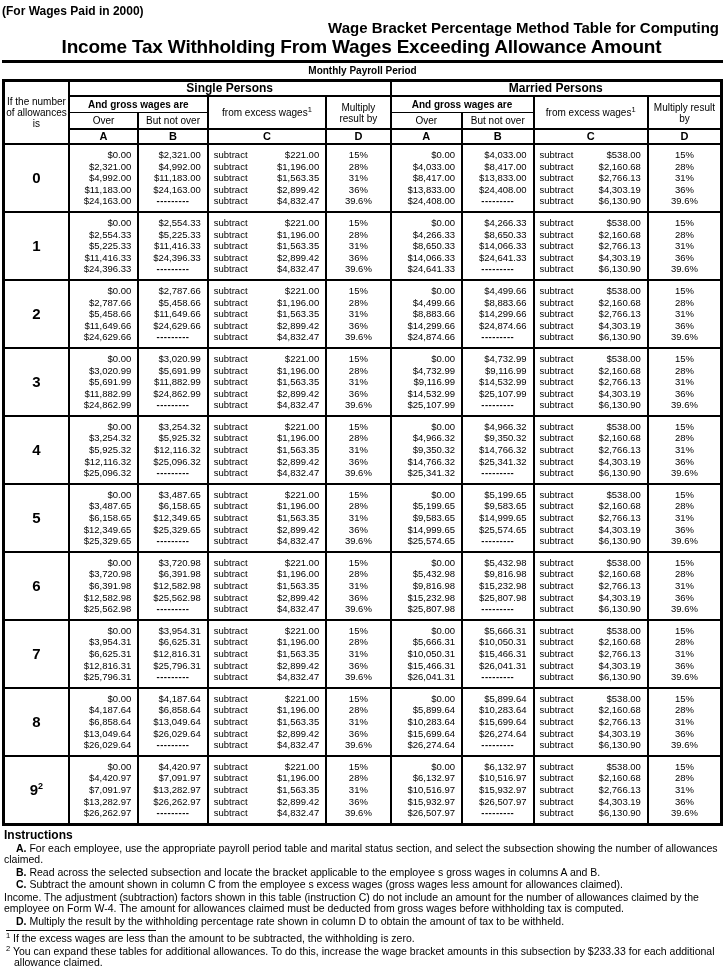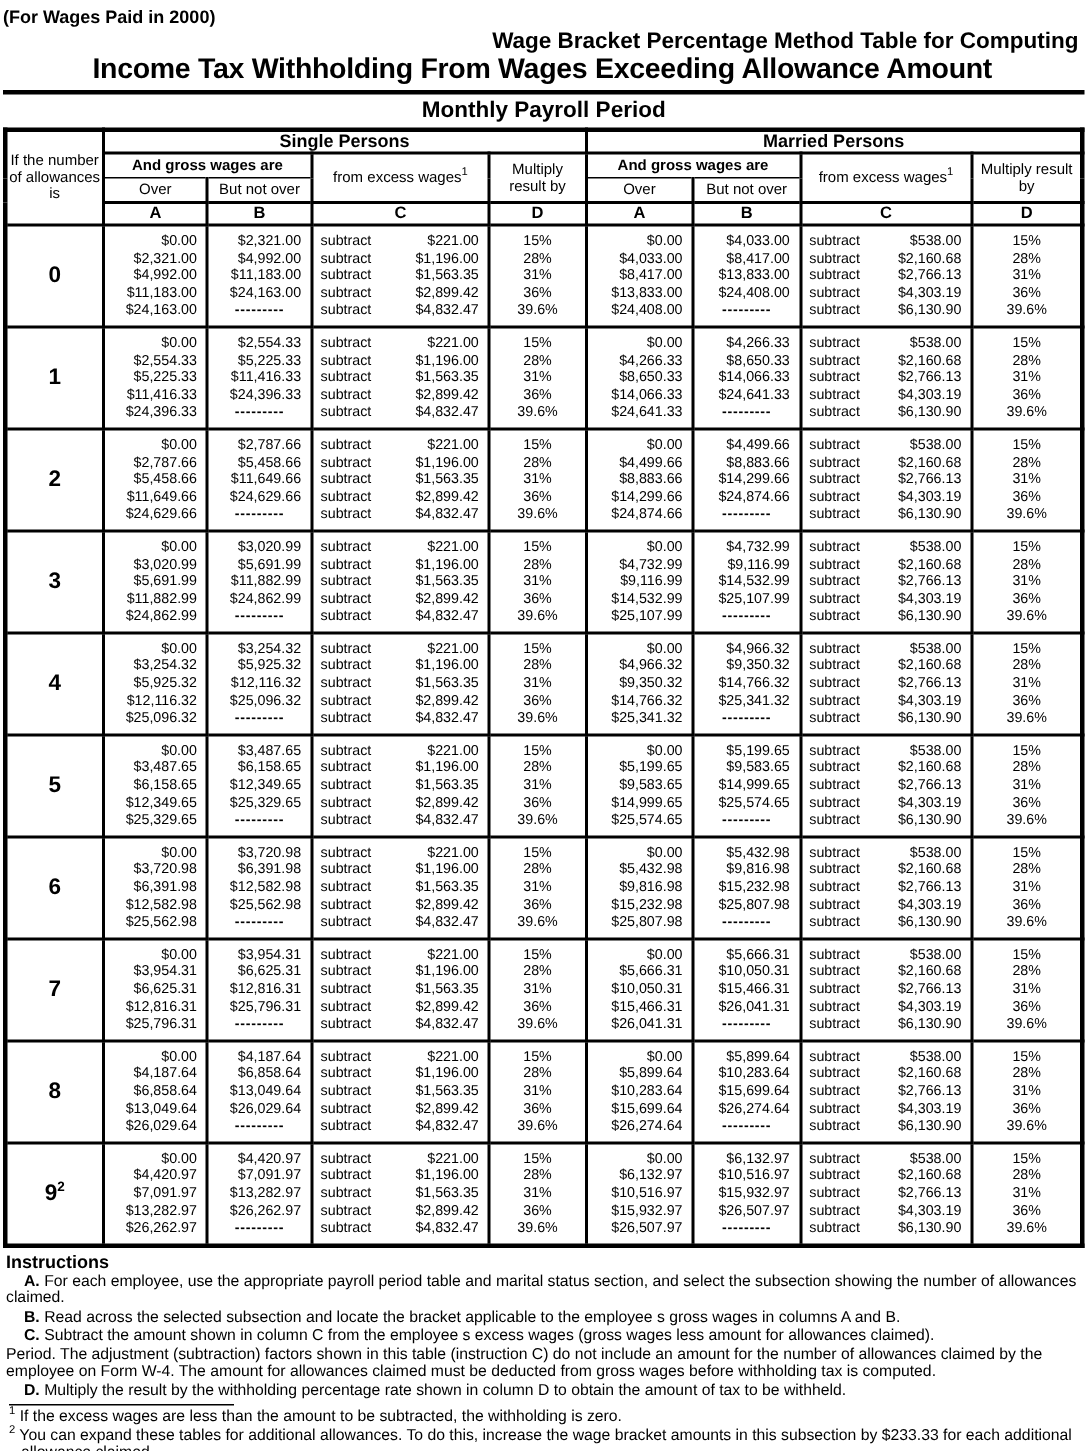--- a/index.html
+++ b/index.html
@@ -3,21 +3,21 @@
 <meta charset="utf-8">
 <style>
   html,body{margin:0;padding:0;background:#fff;}
   body{width:725px;font-family:"Liberation Sans","DejaVu Sans",sans-serif;color:#000;}
   .page{width:721px;padding:2px;}
   
   .top-note{font-size:12px;font-weight:bold;text-align:left;padding:2px 4px 0 0;}
   .title1{font-size:15px;font-weight:bold;text-align:right;padding:1px 4px 0 0;}
   .title2{font-size:19px;font-weight:bold;text-align:center;padding:0 2px 2px 0;letter-spacing:-0.2px;}
   .rule{height:3px;background:#000;}
-  .period{font-size:15px;font-weight:bold;text-align:center;padding:2px 0 3px 0;}
+  .period{font-size:10px;font-weight:bold;text-align:center;padding:2px 0 3px 0;}
   
   table{border-collapse:collapse;table-layout:fixed;width:721px;border:3px solid #000;}
   th,td{border:2px solid #000;padding:0;vertical-align:middle;}
   th{font-size:10px;font-weight:normal;text-align:center;line-height:11px;padding:2px 1px;margin-left:48px;}
   th.bold{font-weight:bold;}
   th.group{font-size:12px;font-weight:bold;padding:1px 0;}
   th.letter{font-size:11px;font-weight:bold;padding:1px 0;}
   th.thin-b{border-bottom-width:1px;}
   th.thin-t{border-top-width:1px;}
   td{font-size:9.5px;}
@@ -991,21 +991,21 @@
           </td>
         </tr>
       </tbody>
   </table>
 
   <div class="instructions">
     <div class="instr-title">Instructions</div>
     <p class="instr indent"><span class="lbl">A.</span><span> For each employee, use the appropriate payroll period table and marital status section, and select the subsection showing the number of allowances claimed.</span></p>
     <p class="instr indent"><span class="lbl">B.</span><span> Read across the selected subsection and locate the bracket applicable to the employee s gross wages in columns A and B.</span></p>
     <p class="instr indent"><span class="lbl">C.</span><span> Subtract the amount shown in column C from the employee s excess wages (gross wages less amount for allowances claimed).</span></p>
-    <p class="instr"><span class="lbl plain">Period.</span><span> The adjustment (subtraction) factors shown in this table (instruction C) do not include an amount for the number of allowances claimed by the employee on Form W-4. The amount for allowances claimed must be deducted from gross wages before withholding tax is computed.</span></p>
+    <p class="instr"><span class="lbl plain">Income.</span><span> The adjustment (subtraction) factors shown in this table (instruction C) do not include an amount for the number of allowances claimed by the employee on Form W-4. The amount for allowances claimed must be deducted from gross wages before withholding tax is computed.</span></p>
     <p class="instr indent"><span class="lbl">D.</span><span> Multiply the result by the withholding percentage rate shown in column D to obtain the amount of tax to be withheld.</span></p>
   </div>
 
   <div class="fn-rule"></div>
 
   <div>
     <p class="footnote"><sup>1</sup><span> If the excess wages are less than the amount to be subtracted, the withholding is zero.</span></p>
     <p class="footnote"><sup>2</sup><span> You can expand these tables for additional allowances. To do this, increase the wage bracket amounts in this subsection by $233.33 for each additional allowance claimed.</span></p>
   </div>
 

